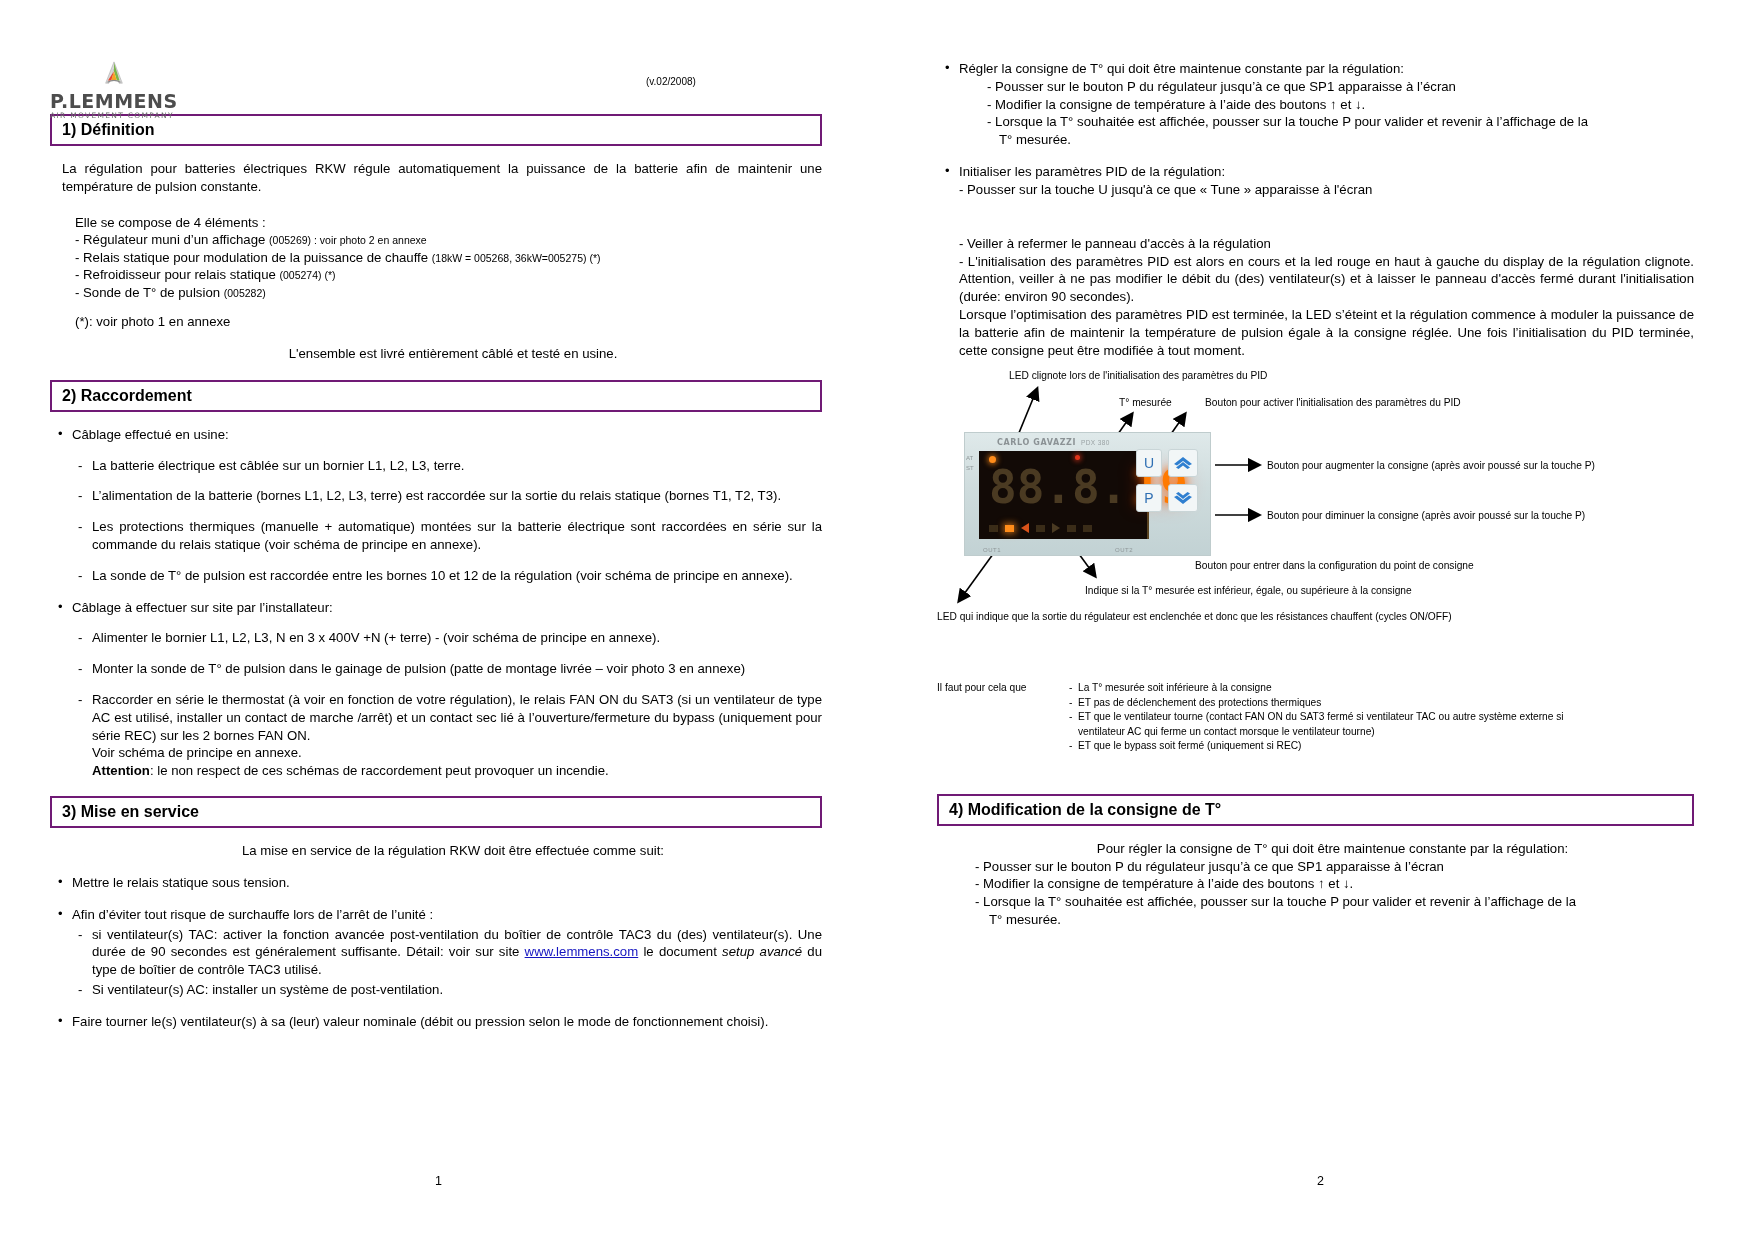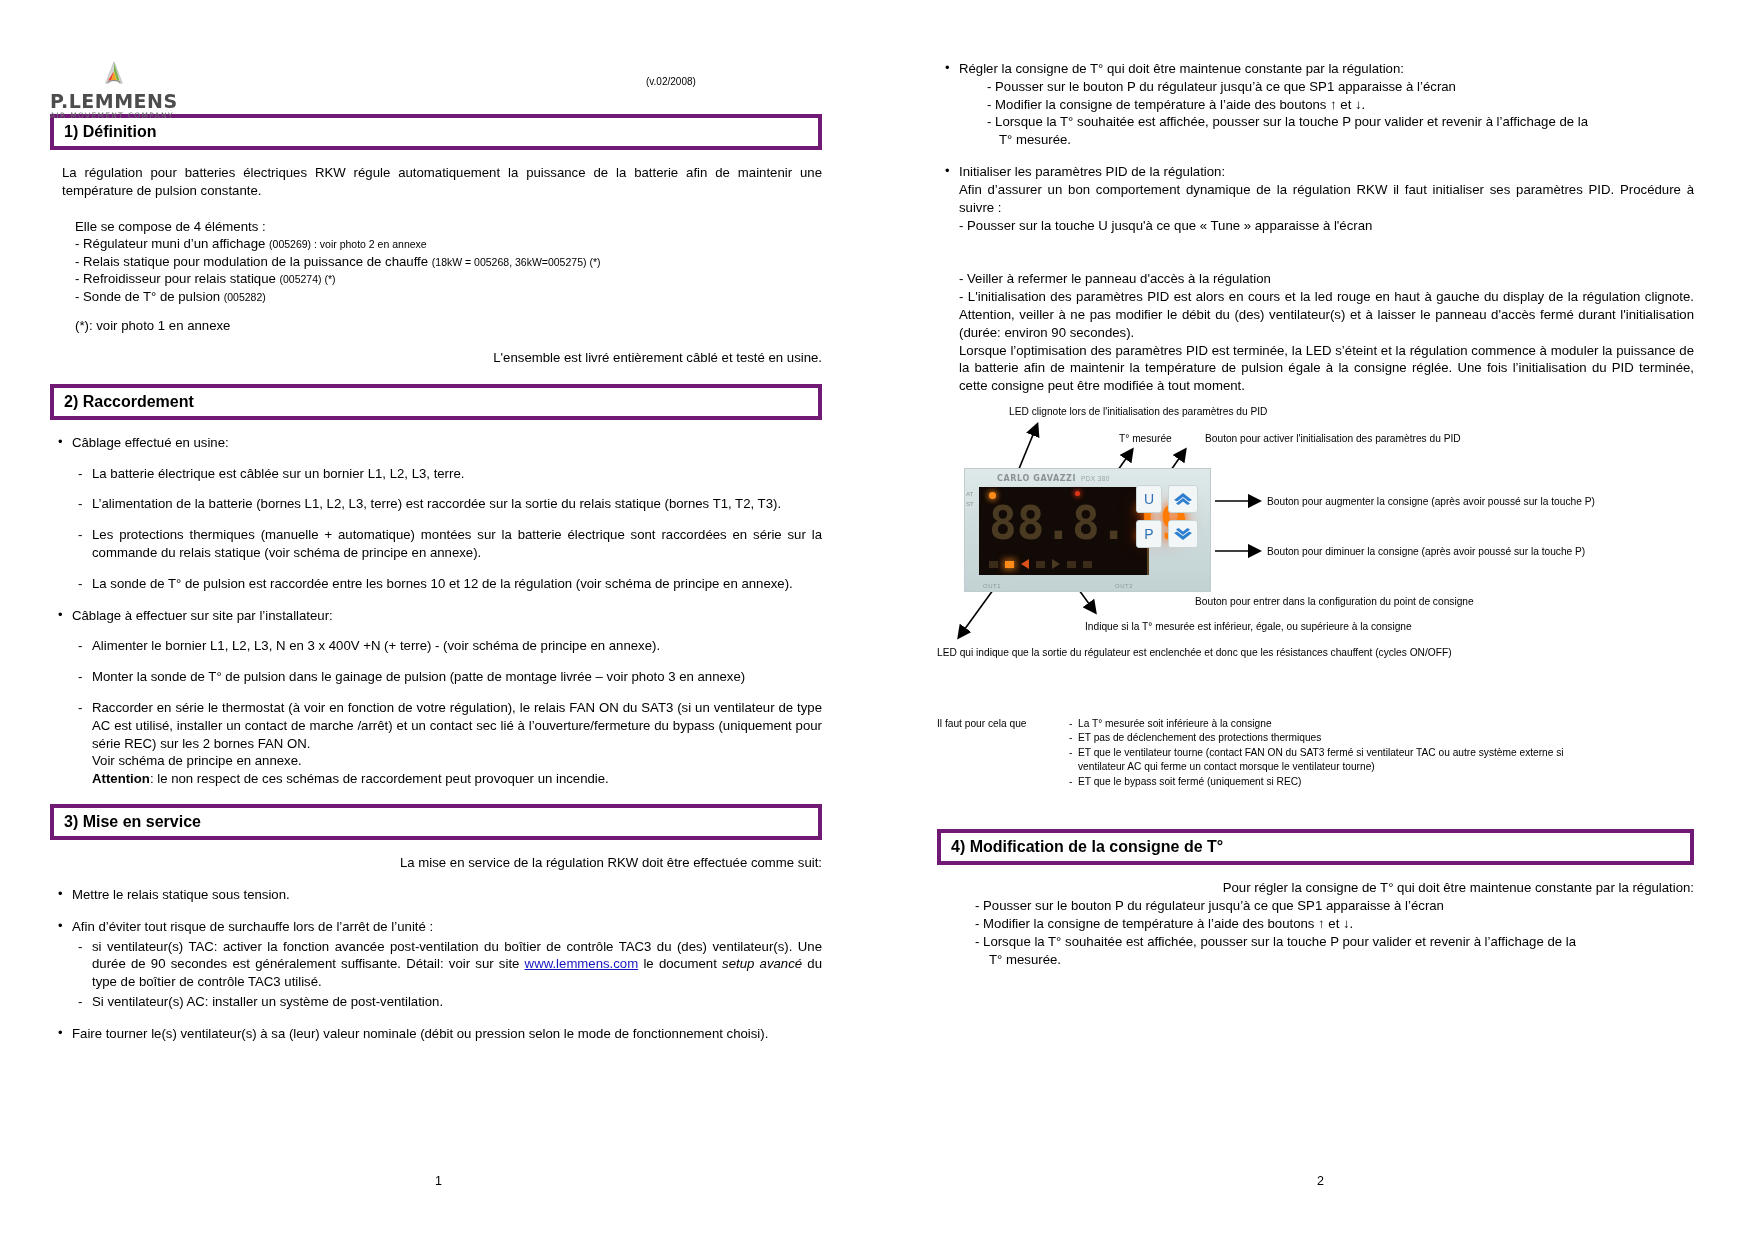--- a/index.html
+++ b/index.html
@@ -66,38 +66,38 @@
   .title-sub  { font-size: 19px; font-weight: bold; }
   .version {
     position: absolute;
     left: 596px;
     top: 26px;
     font-size: 10px;
   }
 
   
   .section-bar {
-    border: 4px solid #701a75;
+    border: 2px solid #701a75;
     height: 28px;
     display: flex;
     align-items: center;
     padding-left: 10px;
     font-size: 16px;
     font-weight: bold;
     margin-top: 14px;
   }
 
   
   .para {
     font-size: 13.2px;
     line-height: 1.35;
     text-align: justify;
     margin: 14px 0 0 12px;
   }
-  .para.nojust { text-align: right; margin-left: 34px; }
+  .para.nojust { text-align: center; margin-left: 34px; }
   .small { font-size: 10.5px; }
 
   .list-line {
     font-size: 13.2px;
     line-height: 1.33;
     margin-left: 25px;
   }
   .spacer-6  { height: 6px; }
 
   ul.bullets { list-style: none; margin: 0; padding: 0; }
@@ -415,21 +415,20 @@
       <span>Régler la consigne de T° qui doit être maintenue constante par la régulation:</span>
       <div class="indent-1" style="margin-top:0;">
         <div style="text-align:left;">- Pousser sur le bouton P du régulateur jusqu’à ce que SP1 apparaisse à l’écran</div>
         <div style="text-align:left;">- Modifier la consigne de température à l’aide des boutons ↑ et ↓.</div>
         <div style="text-align:left;">- Lorsque la T° souhaitée est affichée, pousser sur la touche P pour valider et revenir à l’affichage de la</div>
         <div style="text-align:left;margin-left:12px;">T° mesurée.</div>
       </div>
     </li>
     <li>
       <span>Initialiser les paramètres PID de la régulation:</span>
-      <div style="text-align:justify;">Afin d’assurer un bon comportement dynamique de la régulation RKW il faut initialiser ses paramètres PID. Procédure à suivre :</div>
       <div style="text-align:left;">- Pousser sur la touche U jusqu'à ce que « Tune » apparaisse à l'écran</div>
       <div style="text-align:left;margin-top:36px;">- Veiller à refermer le panneau d'accès à la régulation</div>
       <div style="text-align:justify;">- L'initialisation des paramètres PID est alors en cours et la led rouge en haut à gauche du display de la régulation clignote. Attention, veiller à ne pas modifier le débit du (des) ventilateur(s) et à laisser le panneau d'accès fermé durant l'initialisation (durée: environ 90 secondes).</div>
       <div style="text-align:justify;">Lorsque l’optimisation des paramètres PID est terminée, la LED s’éteint et la régulation commence à moduler la puissance de la batterie afin de maintenir la température de pulsion égale à la consigne réglée. Une fois l’initialisation du PID terminée, cette consigne peut être modifiée à tout moment.</div>
     </li>
   </ul>
 
   <div class="figure">
 
     <div class="fig-label" style="left:72px; top:0px;">LED clignote lors de l'initialisation des paramètres du PID</div>

